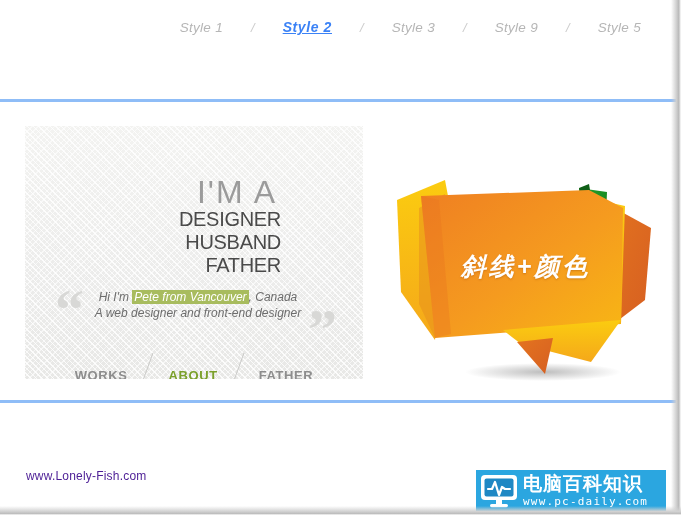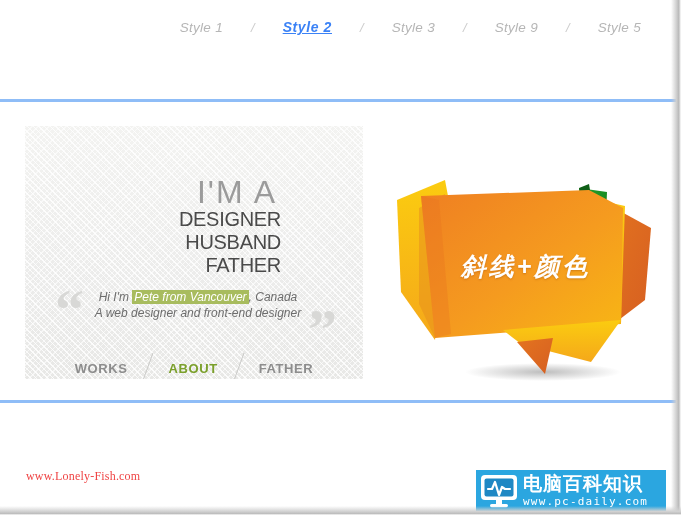--- a/index.html
+++ b/index.html
@@ -147,21 +147,21 @@
     color: #ffffff;
     padding: 0 2px;
   }
 
   .cardnav {
     position: absolute;
     left: 0; right: 0;
     bottom: 36px;
     display: flex;
     justify-content: center;
-    align-items: center;
+    align-items: flex-end;
     gap: 0;
   }
   .cardnav-link {
     font-size: 13px;
     font-weight: bold;
     color: #8d8d8d;
     letter-spacing: 0.6px;
     padding: 0 20px;
   }
   .cardnav-link.active { color: #7ba02b; }
@@ -195,23 +195,22 @@
     font-family: Liberation Sans, sans-serif;
     pointer-events: none;
   }
 
   
   .footer-url {
     position: absolute;
     left: 26px;
     top: 469px;
     font-size: 12px;
-    color: #ef4444;
+    color: #4c1d95;
     letter-spacing: 0.2px;
-    font-family: Liberation Serif, serif;
   }
 
   
   .watermark {
     position: absolute;
     left: 476px;
     top: 470px;
     width: 190px;
     height: 41px;
     background: #2ba6e0;

